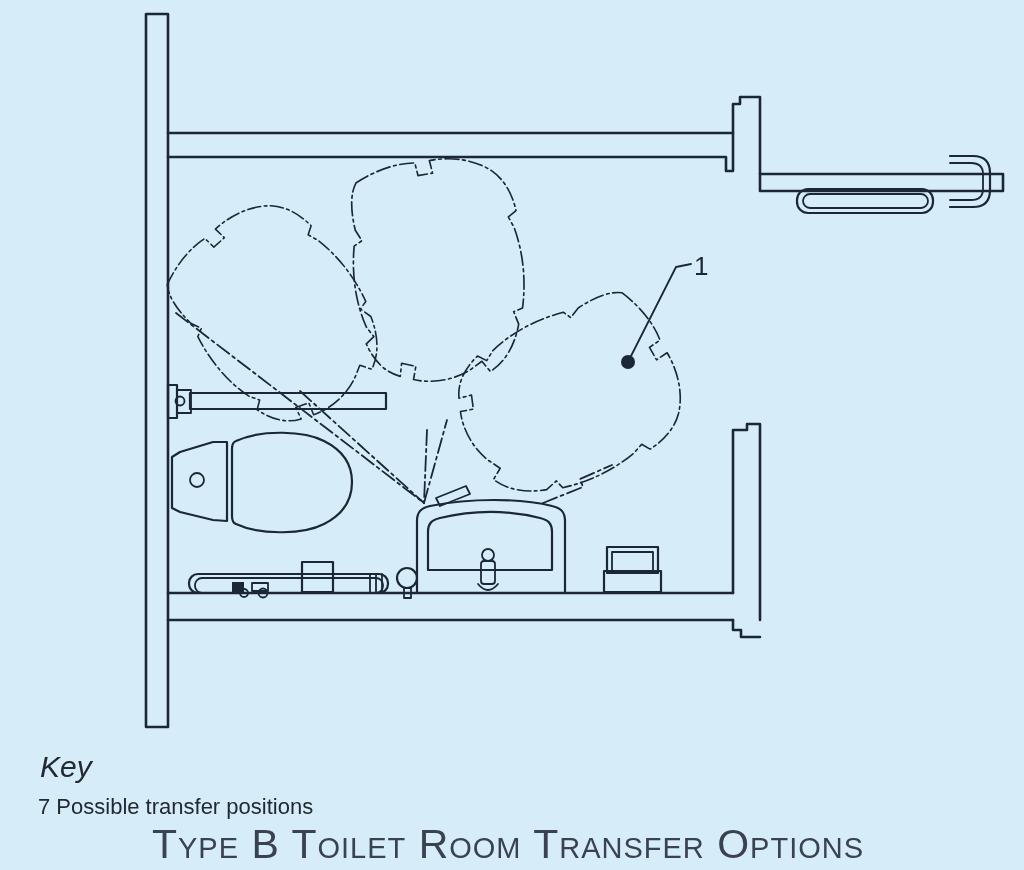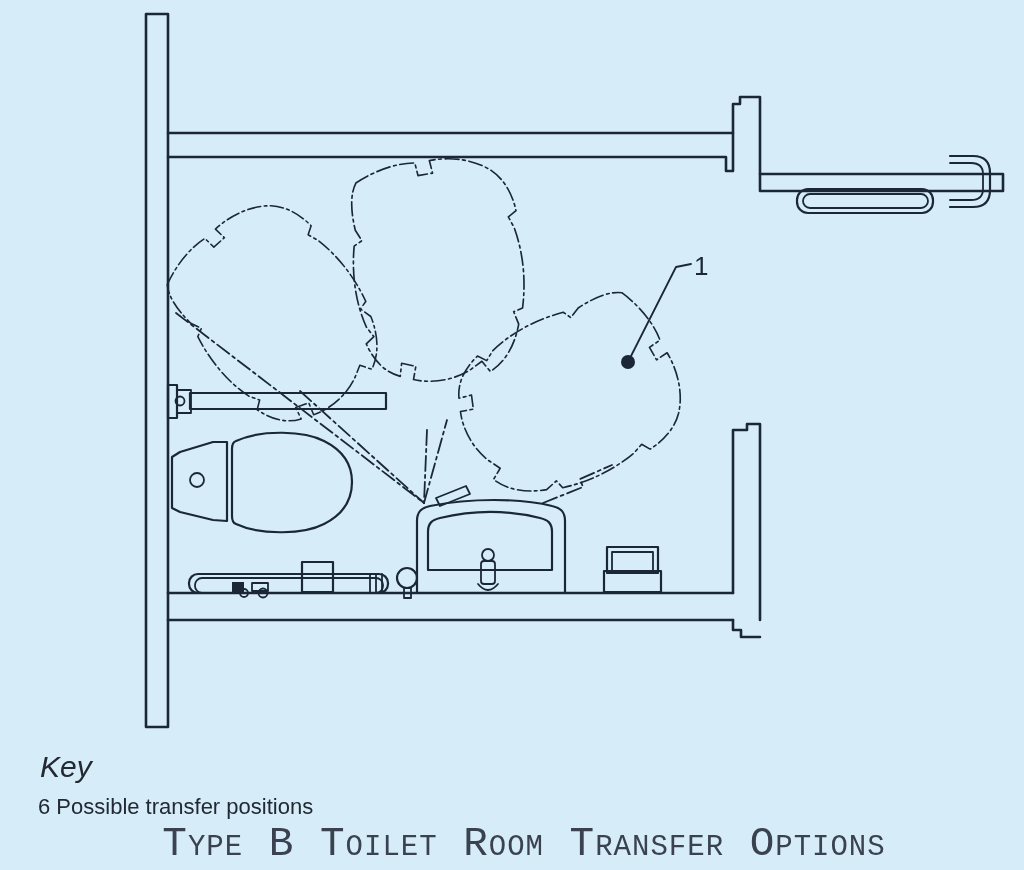--- a/index.html
+++ b/index.html
@@ -22,23 +22,23 @@
   .dash{stroke-dasharray:15 4 3 4;stroke-width:1.8;}
   .fill{fill:var(--line);stroke:none;}
   .callout-text{
     font-family:"Liberation Sans",sans-serif;
     font-size:26px;fill:var(--line);
   }
   .key-block{position:absolute;left:38px;top:750px;color:var(--text);}
   .key-heading{font-style:italic;font-size:30px;margin:0 0 10px 2px;font-weight:400;}
   .key-item{font-size:22px;margin:0;}
   .diagram-title{
-    position:absolute;left:16px;top:822px;width:988px;
+    position:absolute;left:0;top:822px;width:988px;
     text-align:center;padding-left:28px;box-sizing:border-box;
-    font-family:Liberation Mono, monospace;
+    font-family:Liberation Sans, sans-serif;
     font-variant:small-caps;
     font-size:41px;line-height:44px;
     color:var(--title);letter-spacing:1px;
   }
 </style>
 </head>
 <body>
 
 <svg id="plan" width="1024" height="744" viewBox="0 0 1024 744" aria-hidden="true">
 
@@ -153,16 +153,16 @@
 
   <g>
     <path class="s thin" d="M629,360 L676,267 L691,264"></path>
     <circle class="fill" cx="628" cy="362" r="7"></circle>
     <text class="callout-text" x="694" y="275">1</text>
   </g>
 </svg>
 
 <div class="key-block">
   <p class="key-heading">Key</p>
-  <p class="key-item">6 Possible transfer positions</p>
+  <p class="key-item">7 Possible transfer positions</p>
 </div>
 
 <div class="diagram-title">Type B Toilet Room Transfer Options</div>
 
 </body></html>

